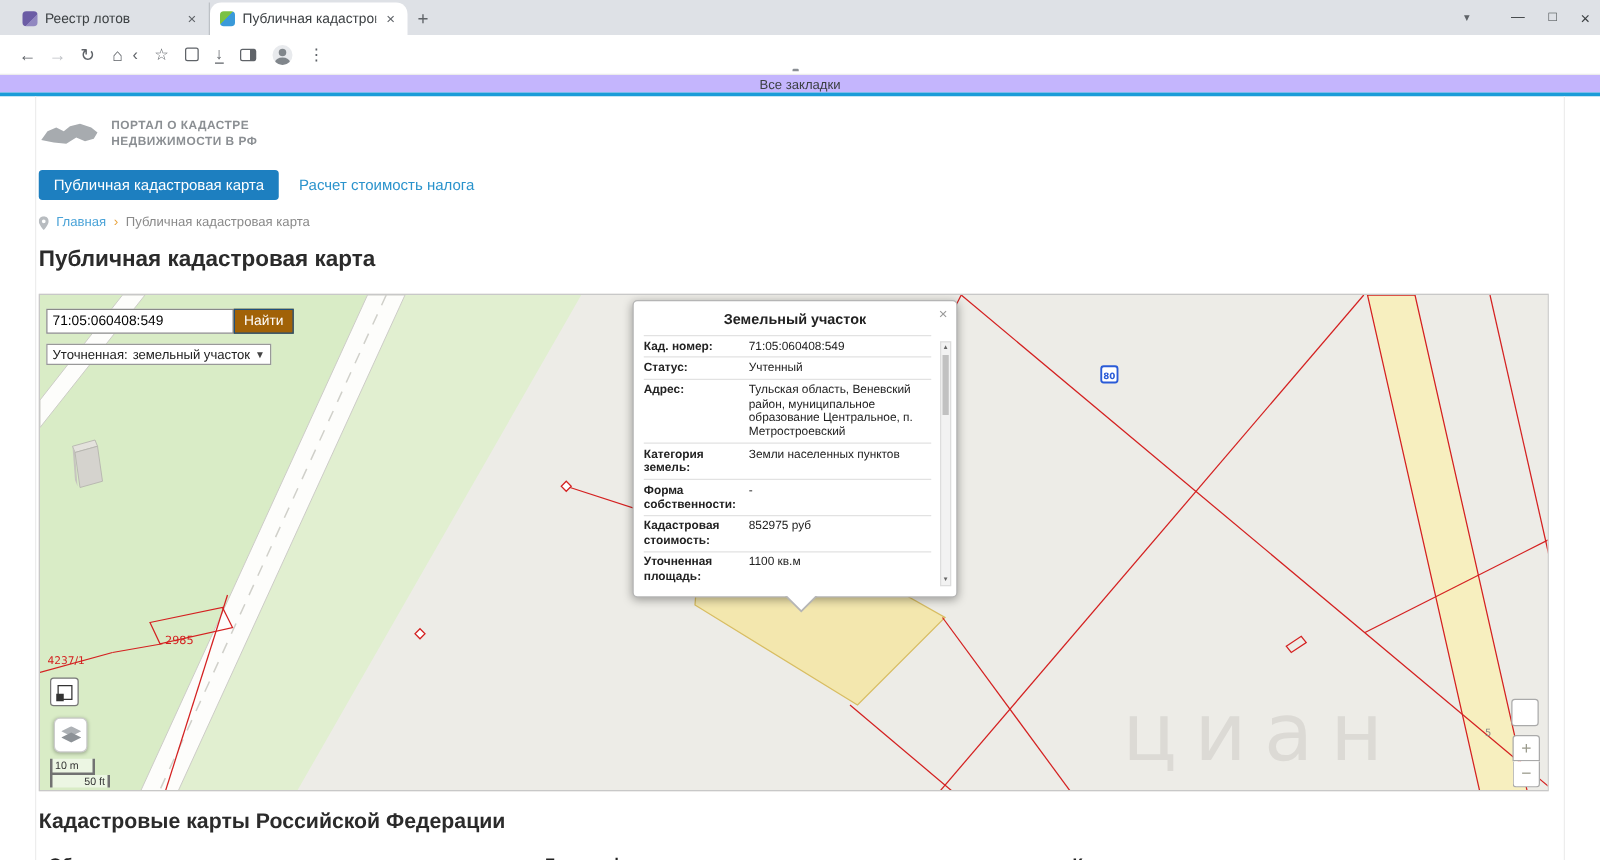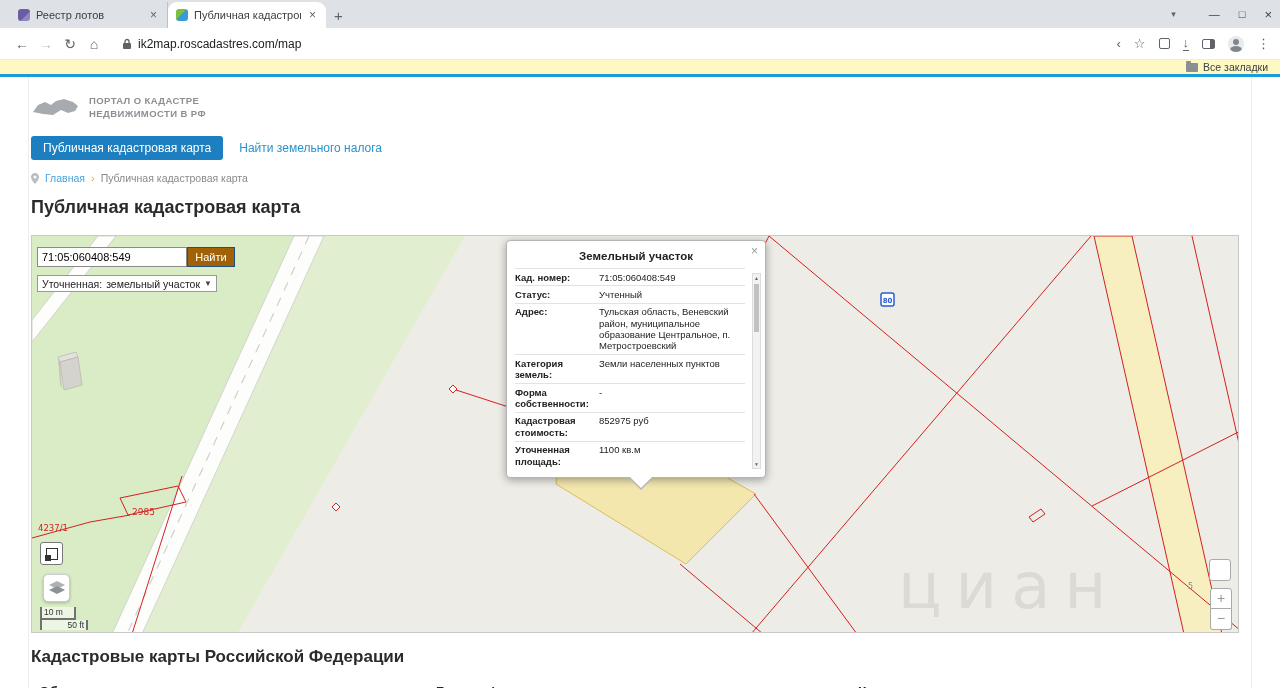--- a/index.html
+++ b/index.html
@@ -29,21 +29,21 @@
   .ricons { display:flex; align-items:center; gap:13px; color:#5f6368; }
   .ricons span { font-size:13px; line-height:1; }
   .dl { border-bottom:1.5px solid #5f6368; padding-bottom:1px; }
   .sidepanel { width:13px; height:10px; border:1.3px solid #5f6368; border-radius:2px; position:relative; }
   .sidepanel:after { content:""; position:absolute; right:0; top:0; bottom:0; width:4px; background:#5f6368; }
   .puzzle { width:11px; height:11px; border:1.3px solid #5f6368; border-radius:2px; }
   .avatar { width:16px; height:16px; border-radius:50%; background:#e8eaed; position:relative; overflow:hidden; }
   .avatar:before { content:""; position:absolute; left:5px; top:3px; width:6px; height:6px; border-radius:50%; background:#80868b; }
   .avatar:after { content:""; position:absolute; left:2px; top:10px; width:12px; height:8px; border-radius:50%; background:#80868b; }
 
-  .bookmarksbar { height:14px; background:#fef9c3; display:flex; align-items:center; justify-content:flex-end; padding:0 12px; gap:5px; font-size:10.5px; color:#3c4043; }
+  .bookmarksbar { height:14px; background:#c4b5fd; display:flex; align-items:center; justify-content:flex-end; padding:0 12px; gap:5px; font-size:10.5px; color:#3c4043;flex-direction:column; }
   .folder { width:12px; height:9px; background:#8a8f94; border-radius:1px; position:relative; }
   .folder:before { content:""; position:absolute; left:0; top:-2px; width:5px; height:2px; background:#8a8f94; border-radius:1px 1px 0 0; }
   .tealline { height:3px; background:#1b9cd8; }
 
   
   .content { margin:0 28px; padding:0 2px; border-left:1px solid #ededed; border-right:1px solid #ededed; min-height:610px; }
   .logo-row { display:flex; align-items:center; gap:8px; padding-top:15px; height:47px; }
   .logo-text { font-size:9.5px; font-weight:bold; color:#8b8f93; letter-spacing:.4px; line-height:1.35; }
   .navtabs { margin-top:12px; display:flex; align-items:center; gap:4px; }
   .navtab-active { background:#1d7fc0; color:#fff; font-size:12px; padding:5px 12px; border-radius:3px; }
@@ -120,27 +120,20 @@
       <span>□</span>
       <span style="font-size:13px">×</span>
     </div>
   </div>
 
   <div class="addrbar">
     <span class="navic">←</span>
     <span class="navic dis">→</span>
     <span class="navic">↻</span>
     <span class="navic">⌂</span>
-    <div class="urlpill">
-      <svg width="10" height="12" viewBox="0 0 10 12">
-        <rect x="1" y="5" width="8" height="6" rx="1" fill="#5f6368"></rect>
-        <path d="M3 5 V3.5 a2 2 0 0 1 4 0 V5" fill="none" stroke="#5f6368" stroke-width="1.3"></path>
-      </svg>
-      <span class="urltext">ik2map.roscadastres.com/map</span>
-    </div>
     <div class="ricons">
       <span>‹</span>
       <span>☆</span>
       <span class="puzzle"></span>
       <span class="dl">↓</span>
       <span class="sidepanel"></span>
       <span class="avatar"></span>
       <span>⋮</span>
     </div>
   </div>
@@ -158,21 +151,21 @@
         <path d="M2,17 L7,10 L14,7 L20,10 L25,6 L33,4 L42,7 L47,11 L44,16 L37,18 L30,15 L22,20 L12,19 Z" fill="#a7abaf"></path>
       </svg>
       <div class="logo-text">
         <div>ПОРТАЛ О КАДАСТРЕ</div>
         <div>НЕДВИЖИМОСТИ В РФ</div>
       </div>
     </div>
 
     <div class="navtabs">
       <span class="navtab-active">Публичная кадастровая карта</span>
-      <a class="navtab-link">Найти земельного налога</a>
+      <a class="navtab-link">Расчет стоимость налога</a>
     </div>
 
     <div class="breadcrumb">
       <svg width="8" height="11" viewBox="0 0 8 11">
         <path d="M4 0 C6.2 0 8 1.8 8 4 C8 6.8 4 11 4 11 C4 11 0 6.8 0 4 C0 1.8 1.8 0 4 0 Z M4 2.5 A1.5 1.5 0 1 0 4 5.5 A1.5 1.5 0 1 0 4 2.5 Z" fill="#b8bcc0"></path>
       </svg>
       <a>Главная</a>
       <span class="bc-sep">›</span>
       <span>Публичная кадастровая карта</span>
     </div>

